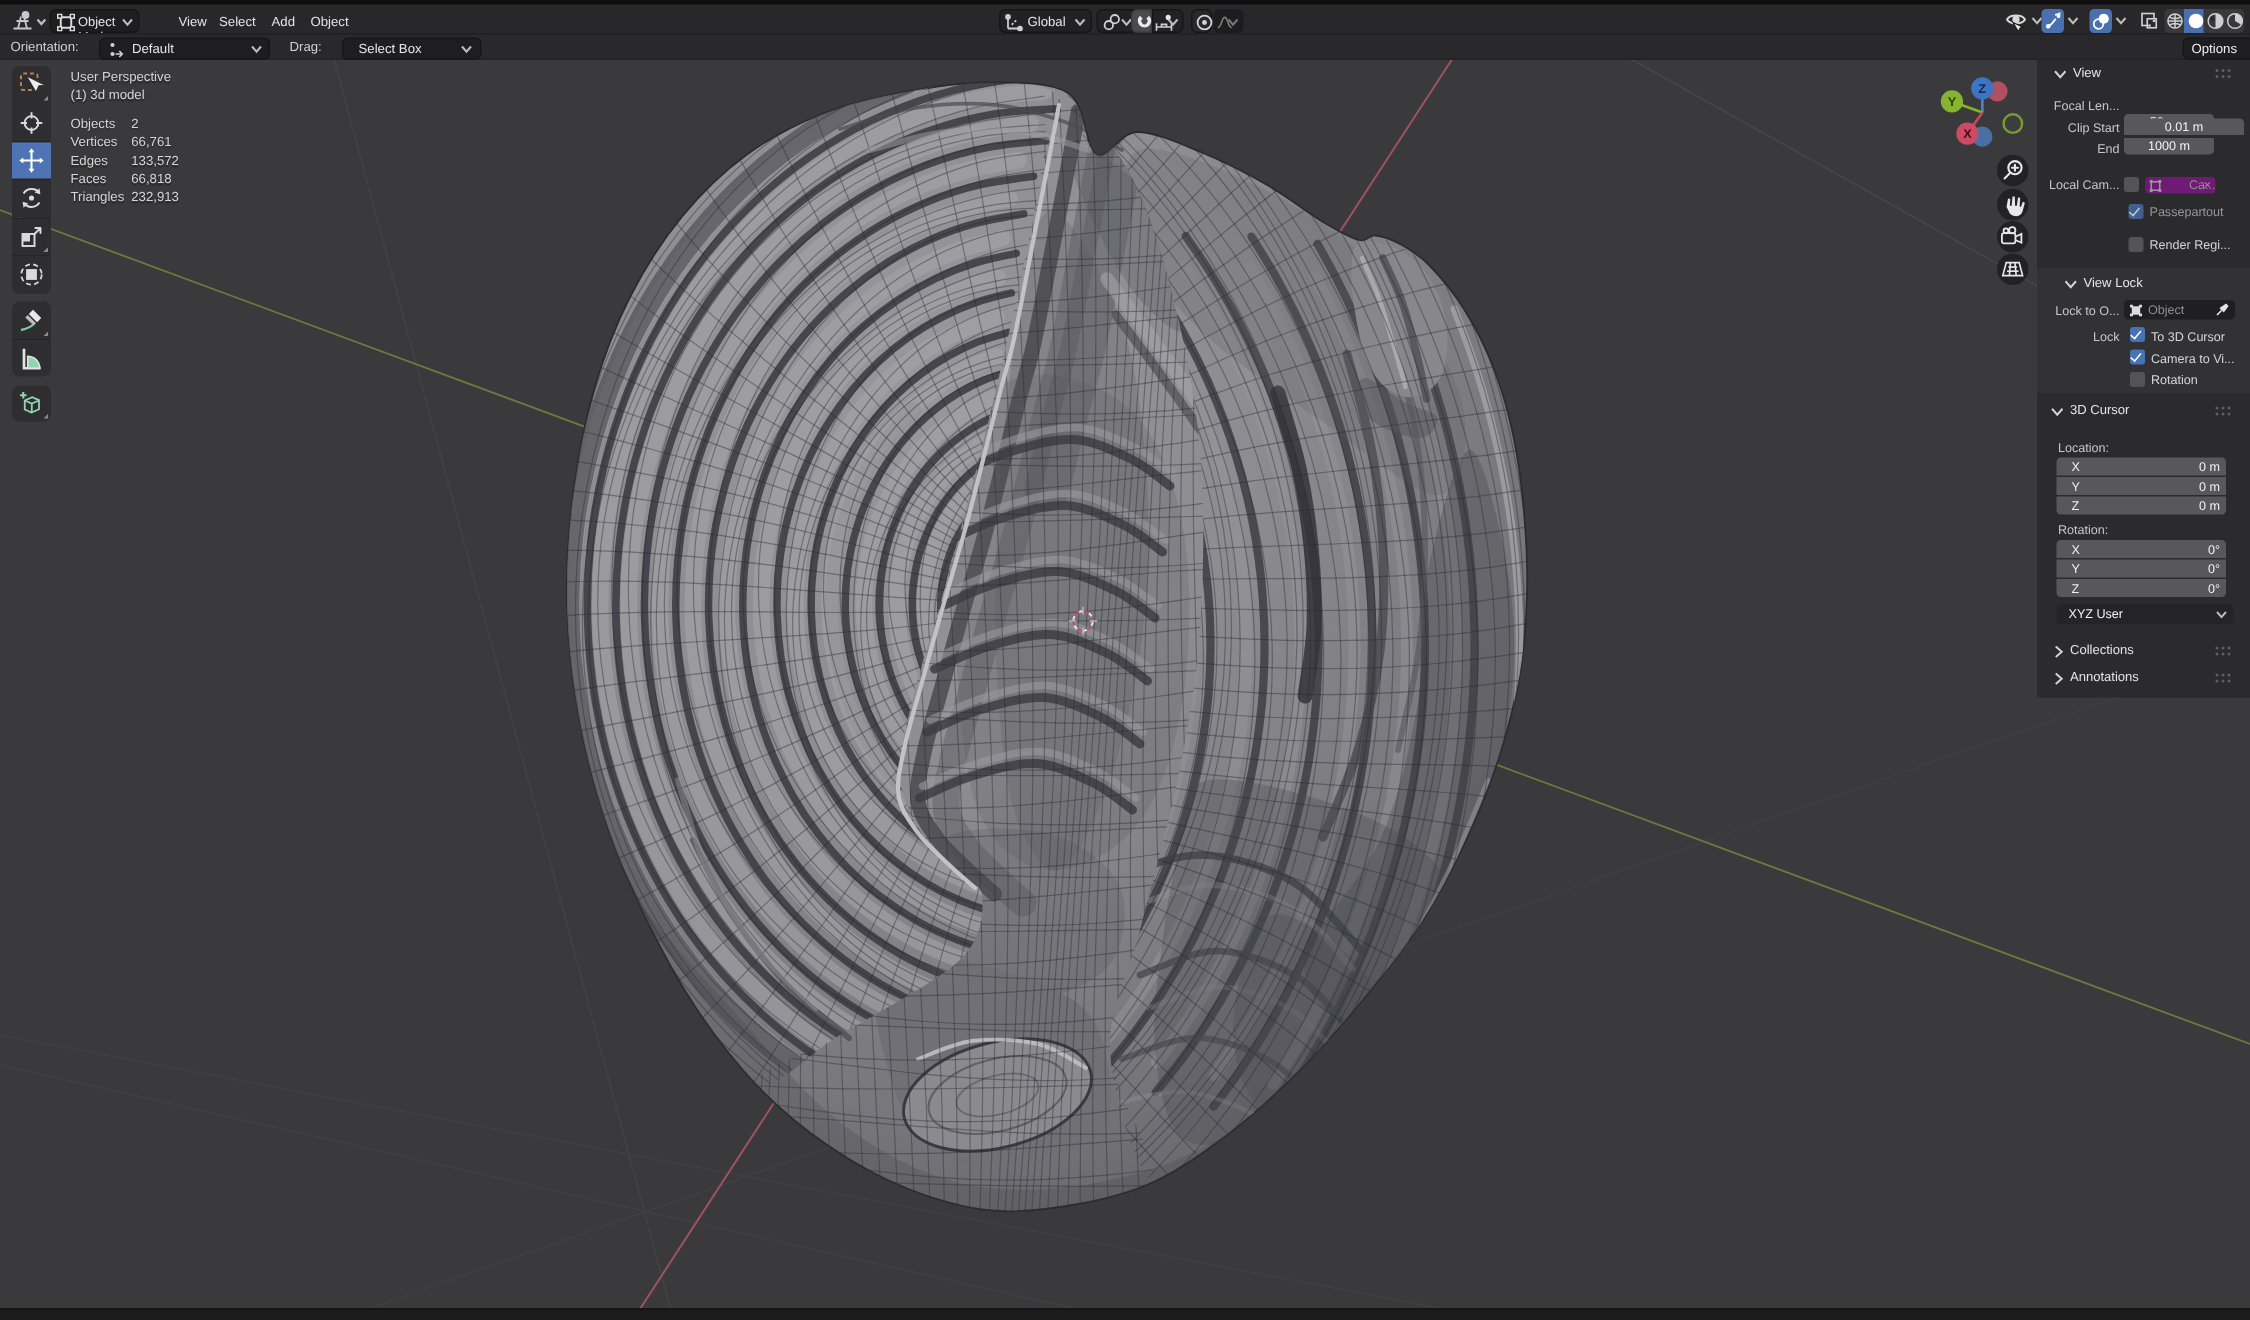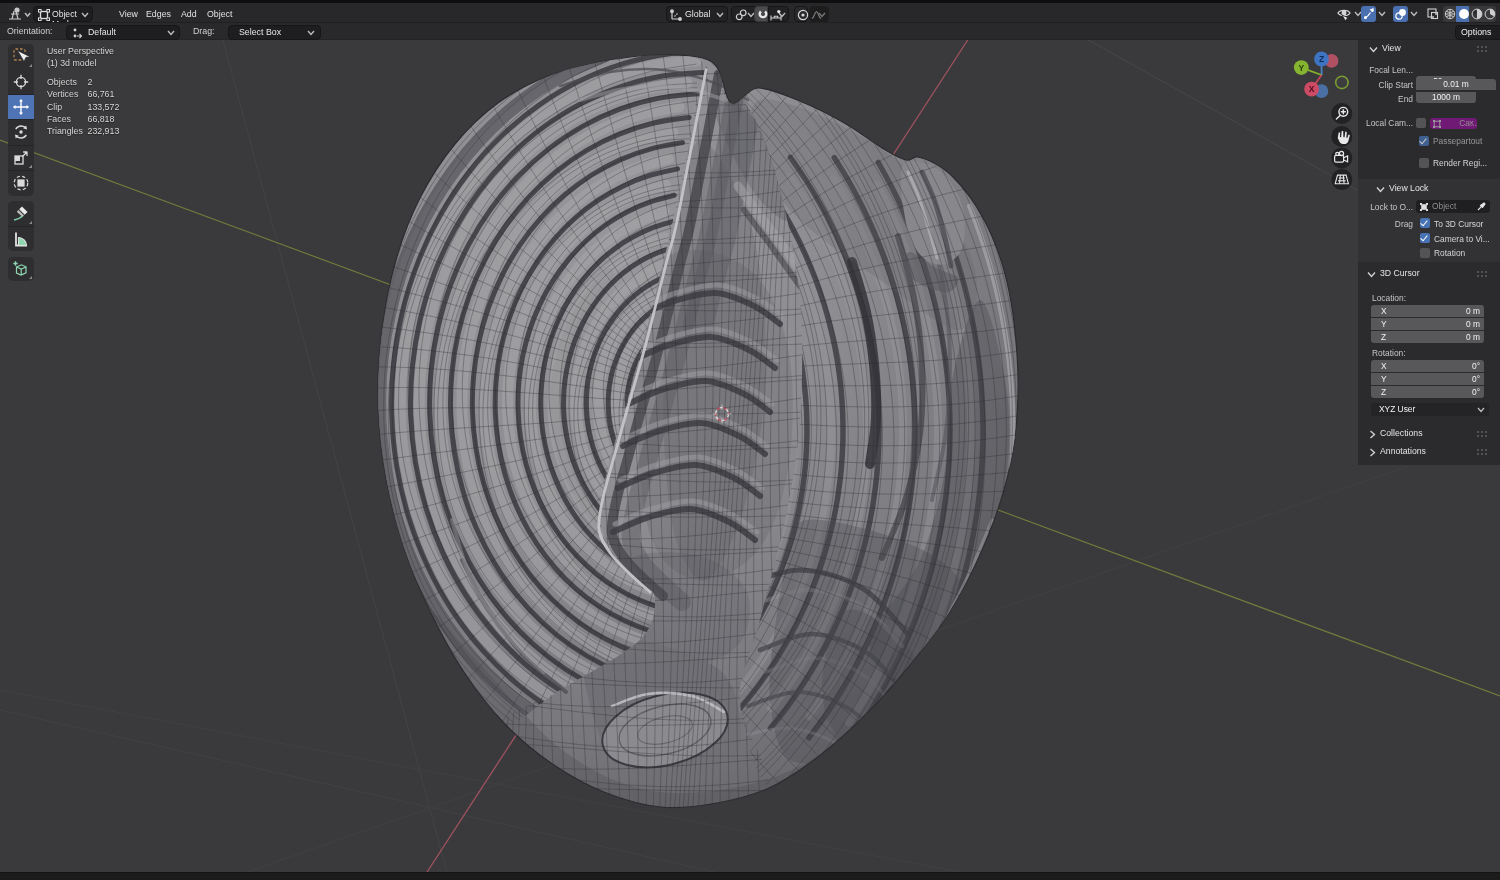--- a/index.html
+++ b/index.html
@@ -517,21 +517,21 @@
           <rect x="8.9" y="0.5" width="2.6" height="2.6" fill="#1d1d1e" stroke="#ddd" stroke-width="1"></rect>
           <rect x="0.5" y="8.9" width="2.6" height="2.6" fill="#1d1d1e" stroke="#ddd" stroke-width="1"></rect>
           <rect x="8.9" y="8.9" width="2.6" height="2.6" fill="#1d1d1e" stroke="#ddd" stroke-width="1"></rect>
         </svg>
 <span style="position:absolute;left:18px;top:2px;font-size:8.6px">Object Mode</span>
 <svg class="abs" style="right:3px;top:5px" width="8" height="6" viewBox="0 0 8 6">
           <path d="M1,1 l3,3.4 3,-3.4" stroke="#bdbdbd" stroke-width="1.4" fill="none"></path>
         </svg>
 </div>
 <div class="menu" style="left:119px">View</div>
-<div class="menu" style="left:146px">Edges</div>
+<div class="menu" style="left:146px">Select</div>
 <div class="menu" style="left:181px">Add</div>
 <div class="menu" style="left:207px">Object</div>
 <div class="wdg" style="left:666px;top:3px;width:62px;height:16px;background:#222224">
 <svg class="abs" style="left:3px;top:2px" width="12" height="12" viewBox="0 0 12 12">
           <g stroke="#cfcfcf" stroke-width="1.2" fill="none">
             <path d="M2,10 L2,3 M2,10 L9,10"></path>
             <circle cx="2" cy="2.2" r="1.3" fill="#cfcfcf"></circle>
             <circle cx="10" cy="10" r="1.3" fill="#cfcfcf"></circle>
             <path d="M4.5,7.5 L7.5,4.5" stroke-dasharray="1.5 1.2"></path>
           </g>
@@ -772,21 +772,21 @@
 <div style="height:6px"></div>
 <div class="r">
         <span class="k">Objects</span>
         <span>2</span>
       </div>
 <div class="r">
         <span class="k">Vertices</span>
         <span>66,761</span>
       </div>
 <div class="r">
-        <span class="k">Clip</span>
+        <span class="k">Edges</span>
         <span>133,572</span>
       </div>
 <div class="r">
         <span class="k">Faces</span>
         <span>66,818</span>
       </div>
 <div class="r">
         <span class="k">Triangles</span>
         <span>232,913</span>
       </div>
@@ -840,21 +840,21 @@
           <rect x="0" y="0" width="2" height="2" fill="#ddd"></rect>
           <rect x="6" y="0" width="2" height="2" fill="#ddd"></rect>
           <rect x="0" y="6" width="2" height="2" fill="#ddd"></rect>
           <rect x="6" y="6" width="2" height="2" fill="#ddd"></rect>
         </svg>
 <span style="position:absolute;left:16px;top:1px">Object</span>
 <svg class="abs" style="right:4px;top:2px" width="9" height="9" viewBox="0 0 9 9">
           <path d="M1,8 l3,-3 M4.5,2.5 l2,2 M3.5,3.5 l3.5,-2.5 1,1 -2.5,3.5 z" stroke="#e5e5e5" stroke-width="1.1" fill="#e5e5e5"></path>
         </svg>
 </div>
-<div class="np" style="right:87px;top:179px;color:#c6c6c6">Drag</div>
+<div class="np" style="right:87px;top:179px;color:#c6c6c6">Lock</div>
 <div class="cb on" style="left:62px;top:178px"></div>
 <div class="np" style="left:76px;top:178.5px">To 3D Cursor</div>
 <div class="cb on" style="left:62px;top:193px"></div>
 <div class="np" style="left:76px;top:193.5px">Camera to Vi...</div>
 <div class="cb" style="left:62px;top:207.5px"></div>
 <div class="np" style="left:76px;top:208px">Rotation</div>
 <svg class="abs" style="left:9px;top:231px" width="9" height="7" viewBox="0 0 9 7">
         <path d="M1,1.5 l3.5,4 3.5,-4" stroke="#d5d5d5" stroke-width="1.3" fill="none"></path>
       </svg>
 <div class="hdr" style="left:22px;top:228px">3D Cursor</div>

